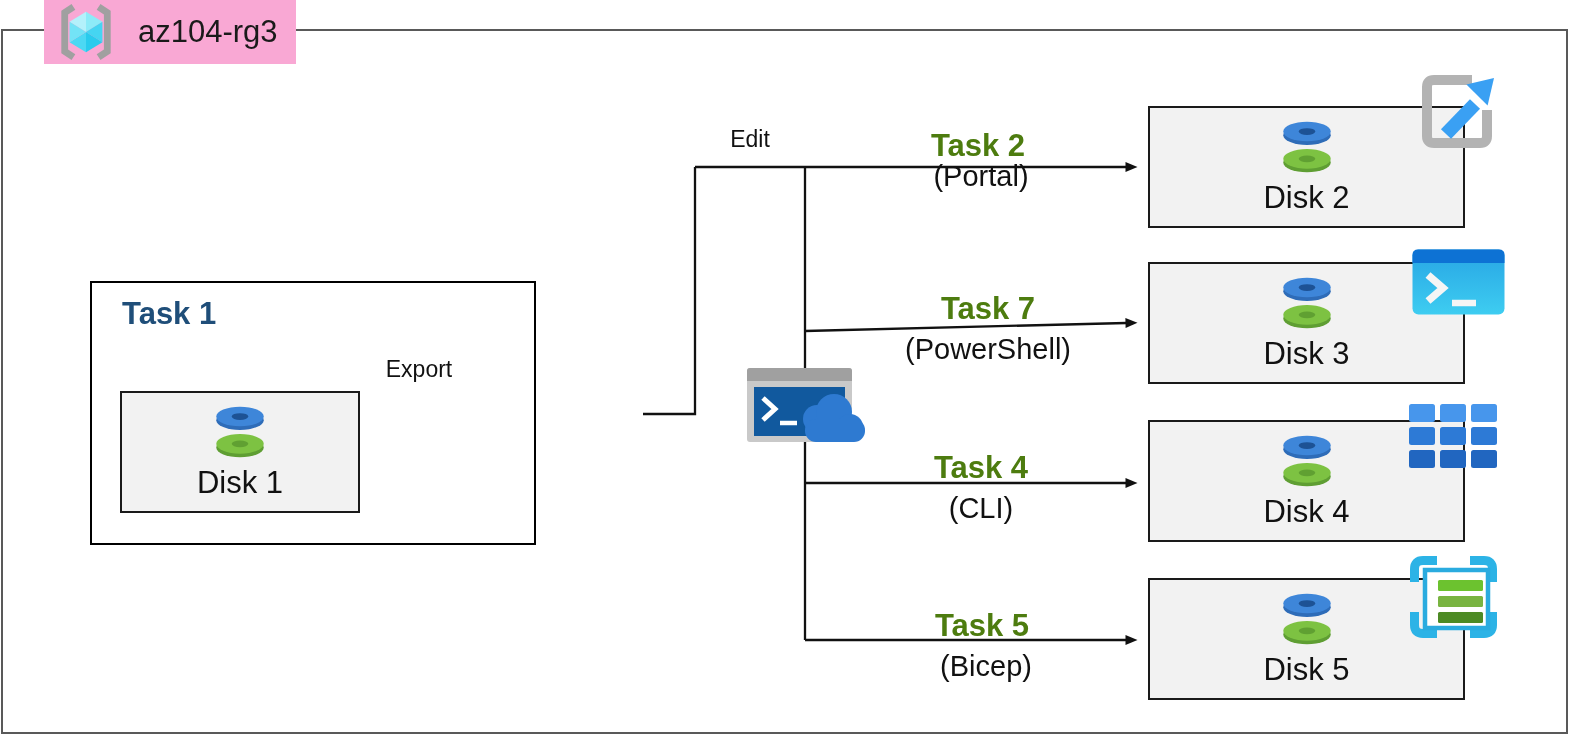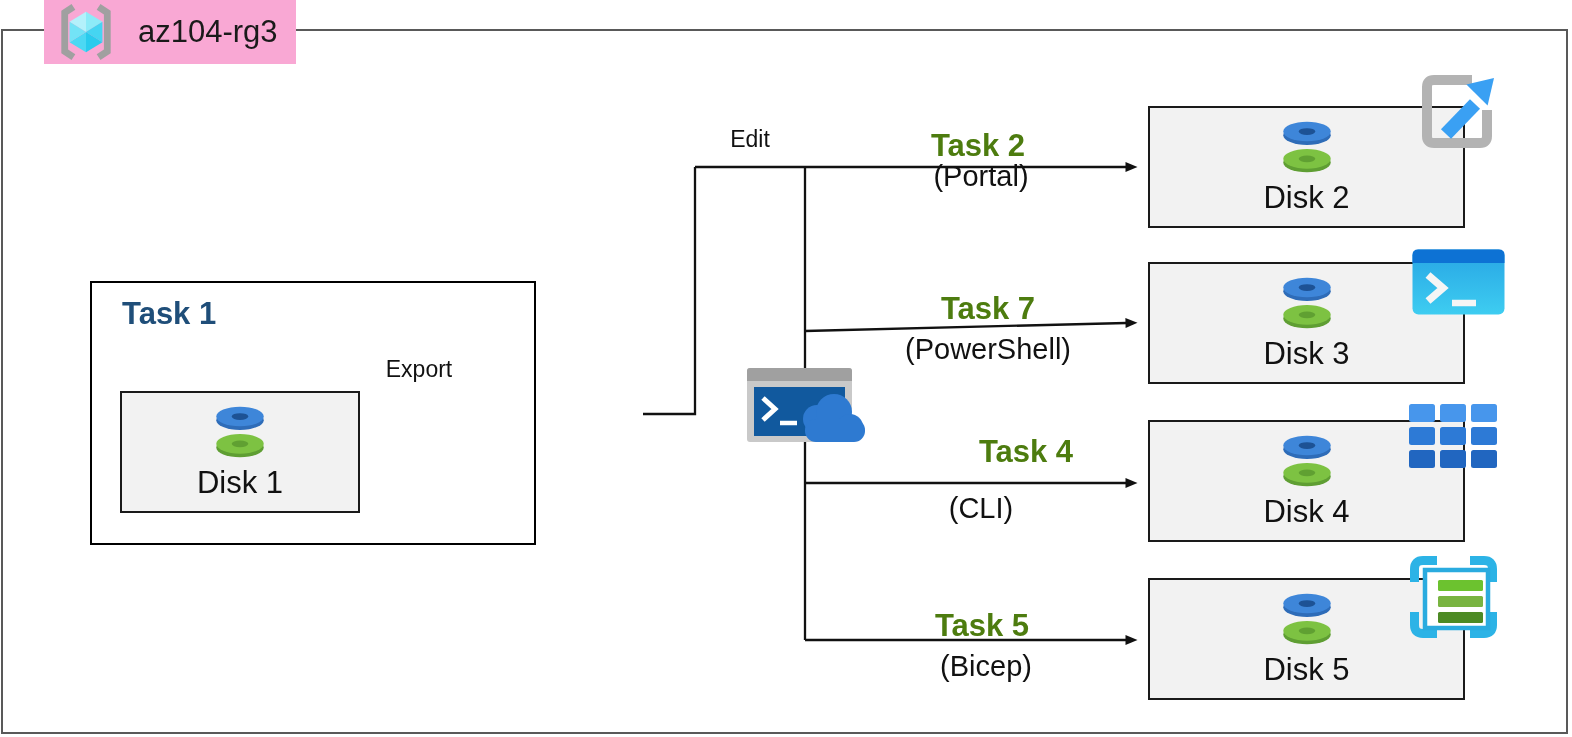--- a/index.html
+++ b/index.html
@@ -107,21 +107,21 @@
         <circle cx="103" cy="60" r="13"></circle>
         <rect x="58" y="52" width="60" height="23" rx="11"></rect>
       </g>
     </svg>
   </div>
 
   <div class="lbl task-lbl" style="left:978px;top:128px;">Task 2</div>
   <div class="lbl method-lbl" style="left:981px;top:160px;">(Portal)</div>
   <div class="lbl task-lbl" style="left:988px;top:291px;">Task 7</div>
   <div class="lbl method-lbl" style="left:988px;top:333px;">(PowerShell)</div>
-  <div class="lbl task-lbl" style="left:981px;top:434px;margin-left:45px;">Task 4</div>
+  <div class="lbl task-lbl" style="left:981px;top:450px;">Task 4</div>
   <div class="lbl method-lbl" style="left:981px;top:492px;">(CLI)</div>
   <div class="lbl task-lbl" style="left:982px;top:608px;">Task 5</div>
   <div class="lbl method-lbl" style="left:986px;top:650px;">(Bicep)</div>
 
   <div class="disk-box disk-right" style="top:106px;">
     <svg width="66" height="60">
         <use href="#disk-icon"></use>
       </svg>
     <span class="disk-label">Disk 2</span>
   </div>

